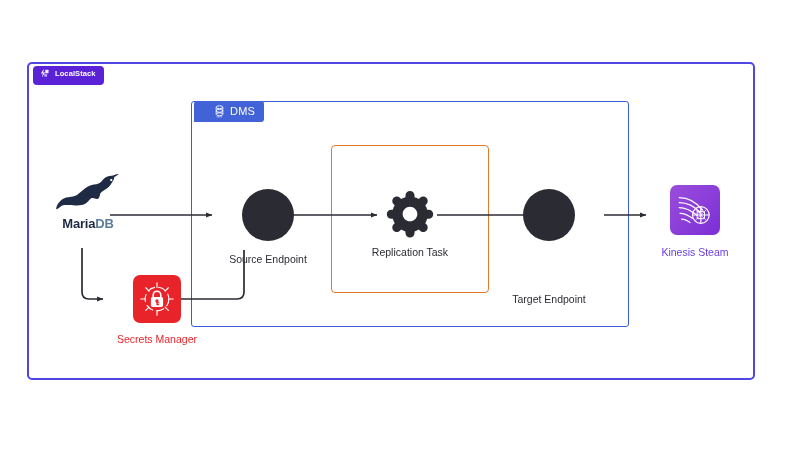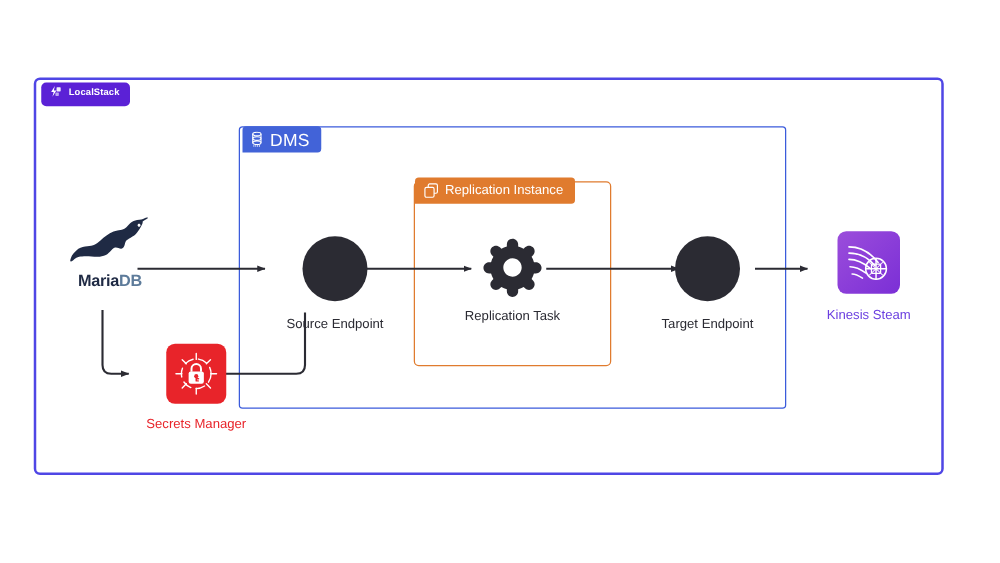--- a/index.html
+++ b/index.html
@@ -62,24 +62,24 @@
     padding: 0 8px 4px 6px;
     background: #5b21d6;
     border-radius: 4px;
     font-size: 7.5px;
     font-weight: bold;
     letter-spacing: 0.1px;
   }
   #dms-badge {
     left: 194px; top: 101px;
     height: 21px;
-    padding: 0 9px 0 6px;
+    padding: 0 9px 0 20px;
     background: #4263d8;
     border-radius: 3px 3px 3px 0;
-    font-size: 14px;
+    font-size: 11px;
     letter-spacing: 0.2px;
   }
   #repl-badge {
     left: 332px; top: 142px;
     height: 21px;
     padding: 0 9px 0 7px;
     background: #e07b2e;
     border-radius: 3px 3px 3px 0;
     font-size: 10.5px;
   }
@@ -120,21 +120,21 @@
 
   
   #source-endpoint-node { left: 218px; top: 189px; width: 100px; }
   #source-endpoint-node .node-label { margin-top: 13px; }
 
   
   #replication-task-node { left: 362px; top: 189px; width: 96px; }
   #replication-task-node .node-label { margin-top: 4px; }
 
   
-  #target-endpoint-node { left: 516px; top: 189px; width: 100px; }
+  #target-endpoint-node { left: 499px; top: 189px; width: 100px; gap: 40px; }
   #target-endpoint-node .node-label { margin-top: 13px; }
 
   
   #kinesis-node { left: 649px; top: 185px; width: 92px; }
   #kinesis-tile {
     width: 50px; height: 50px;
     border-radius: 7px;
     background: linear-gradient(135deg, #9b4ddb 0%, #7b2fd6 100%);
     display: flex; align-items: center; justify-content: center;
   }
@@ -223,29 +223,20 @@
         <path d="M2.9,3.4 L2.9,9.0 M13.1,3.4 L13.1,9.0" stroke="#ffffff" stroke-width="1.3" fill="none"></path>
         <ellipse cx="8" cy="9.0" rx="5.1" ry="2.2" fill="none" stroke="#ffffff" stroke-width="1.3"></ellipse>
         <path d="M2.9,9.0 L2.9,14.2 M13.1,9.0 L13.1,14.2" stroke="#ffffff" stroke-width="1.3" fill="none"></path>
         <ellipse cx="8" cy="14.2" rx="5.1" ry="2.2" fill="none" stroke="#ffffff" stroke-width="1.3"></ellipse>
         <path d="M4.3,17.2 L4.3,19.0 M6.6,17.2 L6.6,19.0 M8.9,17.2 L8.9,19.0 M11.2,17.2 L11.2,19.0" stroke="#ffffff" stroke-width="1.1" fill="none"></path>
       </svg>
     </span>
     <span class="badge-label">DMS</span>
   </div>
 
-  <div class="badge" id="repl-badge">
-    <span style="display:inline-flex;align-items:center;">
-      <svg width="12" height="13" viewBox="0 0 18 19" xmlns="http://www.w3.org/2000/svg">
-        <rect x="5.4" y="1.4" width="11.0" height="11.2" rx="1.8" fill="none" stroke="#ffffff" stroke-width="1.4"></rect>
-        <rect x="1.4" y="5.6" width="11.0" height="11.8" rx="1.8" fill="#e07b2e" stroke="#ffffff" stroke-width="1.4"></rect>
-      </svg>
-    </span>
-    <span class="badge-label">Replication Instance</span>
-  </div>
 
   <div class="node" id="mariadb-node">
     <span>
       <svg width="66" height="40" viewBox="0 0 132 80" xmlns="http://www.w3.org/2000/svg">
         <path fill="#1f2a44" d="M126.5,4.2c-1.6-0.7-3.6,0.1-5.2,0.8c-1.7,0.7-3.3,1.7-5.2,2.2
           c-2.2,0.6-4.5,0.5-6.8,0.8c-1.9,0.3-3.8,0.8-5.5,1.6c-4.3,1.9-7.1,5.1-10.1,8.3
           c-1.9,2-3.9,3.8-6.6,4.9c-2.9,1.2-6.1,1.5-9.2,2.1c-4.3,0.8-8.3,2.2-12.1,4.3
           c-7.5,4.2-13.2,10.3-20,15.4c-1.2,0.9-2.5,1.8-3.9,2.5c-3.8,1.9-8,2.4-12.1,2.9
           c-4.9,0.6-10,1.3-14.4,3.9C10.9,57.5,7,61.3,4.6,66c-0.9,1.7-1.5,3.6-2,5.5
           c-0.2,0.8-0.5,1.8,0.1,2.4c0.7,0.7,2,0.3,2.8-0.3c2.4-1.6,4.2-3.9,6.7-5.3

